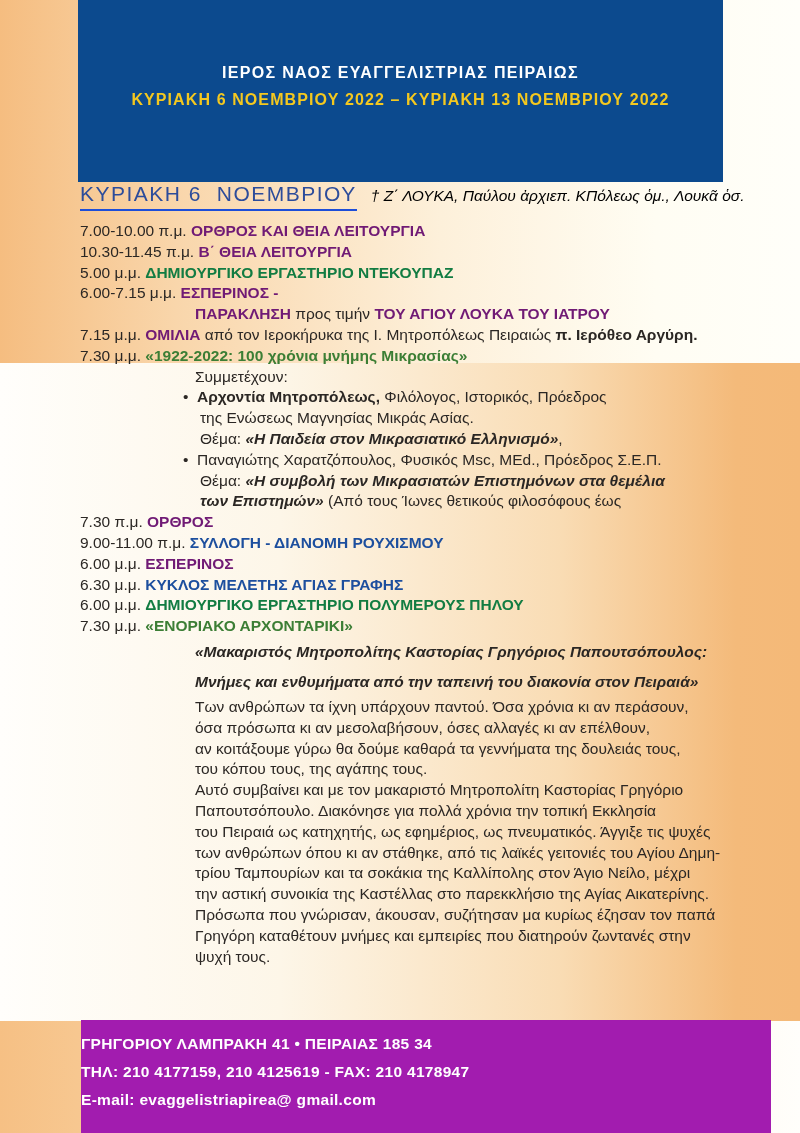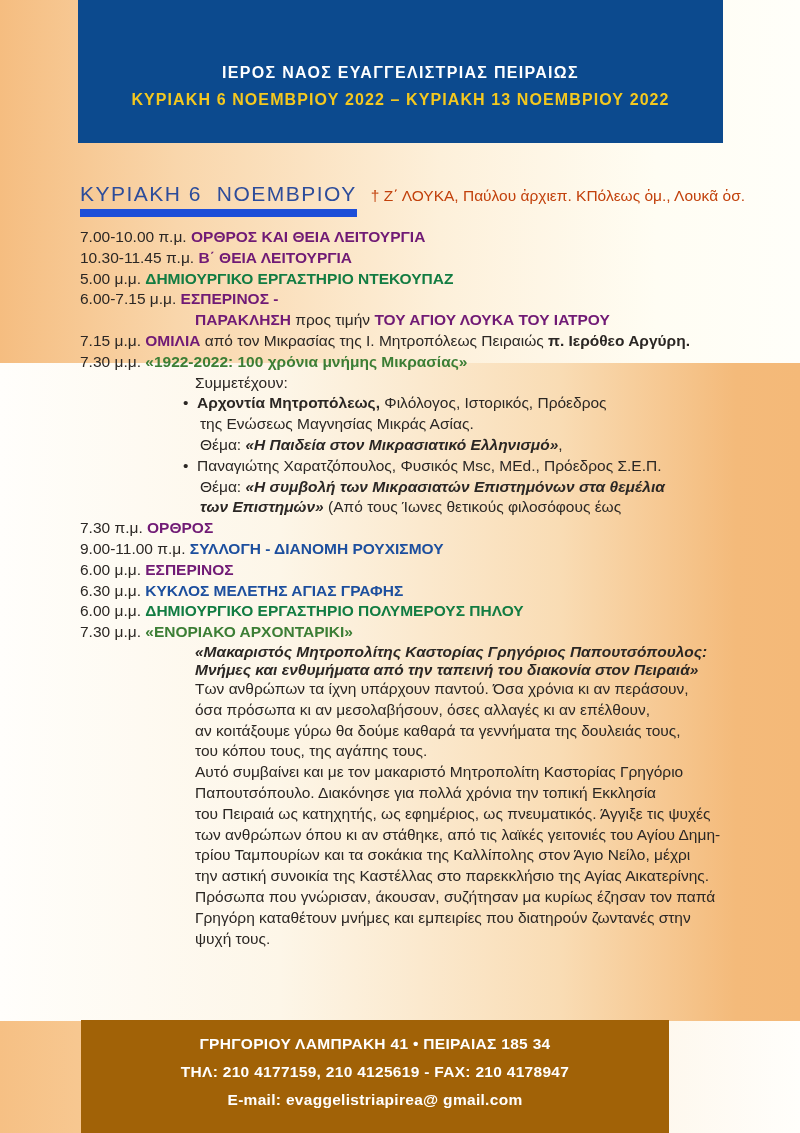--- a/index.html
+++ b/index.html
@@ -11,51 +11,51 @@
   
   .band { position:absolute; left:0; width:800px; }
   .band1 { top:0; height:363px;
     background:linear-gradient(90deg,#f5bd80 0%,#f9d6ab 22%,#fdf0da 55%,#fffdf3 82%,#fffef9 100%); }
   .band2 { top:363px; height:658px;
     background:linear-gradient(90deg,#fffefb 0%,#fdf6e8 35%,#f9dcb4 70%,#f4ba7a 92%,#f4b978 100%); }
   .band3 { top:1021px; height:112px;
     background:linear-gradient(90deg,#f6c084 0%,#f9d6a9 30%,#fdf2e0 65%,#fffefb 100%); }
 
   
-  .header-box { position:absolute; left:78px; top:0; width:645px; height:143px;
+  .header-box { position:absolute; left:78px; top:0; width:645px; height:182px;
     background:#0c4a8e; text-align:center; }
   .church { margin-top:64px; color:#ffffff; font-weight:bold; font-size:16px; letter-spacing:1.3px; }
   .week   { margin-top:9px; color:#f4c81f; font-weight:bold; font-size:16px; letter-spacing:1.1px; }
 
   
   .content { position:absolute; left:80px; top:146px; width:695px; }
   .sec-heading { display:flex; align-items:baseline; gap:14px; margin:8px 0 10px 0; }
   .sec-heading.second { margin-top:13px; }
   .sec-title { font-size:21px; color:#2c4c9b; letter-spacing:1.5px;
-    border-bottom:8px solid #1d4ed8; padding-bottom:3px; white-space:pre; }
-  .feast { color:#c2410c; font-size:15.5px;margin-top:33px; }
+    border-bottom:2px solid #1d4ed8; padding-bottom:3px; white-space:pre; }
+  .feast { font-style:italic; color:#000000; font-size:15.5px;margin-top:33px; }
 
   .line { font-size:15.5px; line-height:20.8px; white-space:nowrap; }
   .red   { color:#701a75; font-weight:bold; }
   .green { color:#127c42; font-weight:bold; }
   .blue  { color:#1d4f9e; font-weight:bold; }
   .qgreen{ color:#3c7e35; font-weight:bold; }
   .bold  { font-weight:bold; }
   .bi    { font-weight:bold; font-style:italic; }
   .indent { padding-left:115px; }
   .bullet-line { padding-left:103px; }
   .bullet-cont { padding-left:120px; }
   .bullet { display:inline-block; width:14px; }
-  .quote { padding-left:115px; white-space:pre-line; font-size:15.5px; line-height:18px;
+  .quote { padding-left:115px; white-space:pre-line; font-size:15.5px; line-height:30px;
     font-weight:bold; font-style:italic; }
   .para  { padding-left:115px; white-space:pre-line; font-size:15.5px; line-height:20.8px; }
 
   
-  .footer-box { position:absolute; left:81px; top:1020px; width:588px; height:113px;
-    background:#a16207; text-align:center; color:#ffffff; font-weight:bold; }
+  .footer-box { position:absolute; left:81px; top:1020px; width:690px; height:113px;
+    background:#a21caf; color:#ffffff; font-weight:bold; }
   .footer-box .f-line { font-size:15.5px; letter-spacing:.3px; }
   .f1 { padding-top:15px; }
   .f2, .f3 { margin-top:10px; }
 </style>
 </head>
 <body>
 
 <div class="page">
   <div class="band band1"></div>
   <div class="band band2"></div>
@@ -71,21 +71,21 @@
     <div class="sec-heading">
       <span class="sec-title">ΚΥΡΙΑΚΗ 6  ΝΟΕΜΒΡΙΟΥ</span>
       <span class="feast">† Ζ΄ ΛΟΥΚΑ, Παύλου ἀρχιεπ. ΚΠόλεως ὁμ., Λουκᾶ ὁσ.</span>
     </div>
 
     <div class="line"><span class="time">7.00-10.00 π.μ.</span> <span class="red">ΟΡΘΡΟΣ ΚΑΙ ΘΕΙΑ ΛΕΙΤΟΥΡΓΙΑ</span></div>
     <div class="line"><span class="time">10.30-11.45 π.μ.</span> <span class="red">Β΄ ΘΕΙΑ ΛΕΙΤΟΥΡΓΙΑ</span></div>
     <div class="line"><span class="time">5.00 μ.μ.</span> <span class="green">ΔΗΜΙΟΥΡΓΙΚΟ ΕΡΓΑΣΤΗΡΙΟ ΝΤΕΚΟΥΠΑΖ</span></div>
     <div class="line"><span class="time">6.00-7.15 μ.μ.</span> <span class="red">ΕΣΠΕΡΙΝΟΣ -</span></div>
     <div class="line indent"><span class="red">ΠΑΡΑΚΛΗΣΗ</span> <span>προς τιμήν</span> <span class="red">ΤΟΥ ΑΓΙΟΥ ΛΟΥΚΑ ΤΟΥ ΙΑΤΡΟΥ</span></div>
-    <div class="line"><span class="time">7.15 μ.μ.</span> <span class="red">ΟΜΙΛΙΑ</span> <span>από τον Μικρασίας της Ι. Μητροπόλεως Πειραιώς</span> <span class="bold">π. Ιερόθεο Αργύρη.</span></div>
+    <div class="line"><span class="time">7.15 μ.μ.</span> <span class="red">ΟΜΙΛΙΑ</span> <span>από τον Ιεροκήρυκα της Ι. Μητροπόλεως Πειραιώς</span> <span class="bold">π. Ιερόθεο Αργύρη.</span></div>
     <div class="line"><span class="time">7.30 μ.μ.</span> <span class="qgreen">«1922-2022: 100 χρόνια μνήμης Μικρασίας»</span></div>
 
     <div class="line indent"><span>Συμμετέχουν:</span></div>
 
     <div class="line bullet-line"><span class="bullet">•</span><span class="bold">Αρχοντία Μητροπόλεως,</span> <span>Φιλόλογος, Ιστορικός, Πρόεδρος</span></div>
     <div class="line bullet-cont"><span>της Ενώσεως Μαγνησίας Μικράς Ασίας.</span></div>
     <div class="line bullet-cont"><span>Θέμα:</span> <span class="bi">«Η Παιδεία στον Μικρασιατικό Ελληνισμό»</span><span>,</span></div>
 
     <div class="line bullet-line"><span class="bullet">•</span><span>Παναγιώτης Χαρατζόπουλος, Φυσικός Msc, MEd., Πρόεδρος Σ.Ε.Π.</span></div>
     <div class="line bullet-cont"><span>Θέμα:</span> <span class="bi">«Η συμβολή των Μικρασιατών Επιστημόνων στα θεμέλια</span></div>

